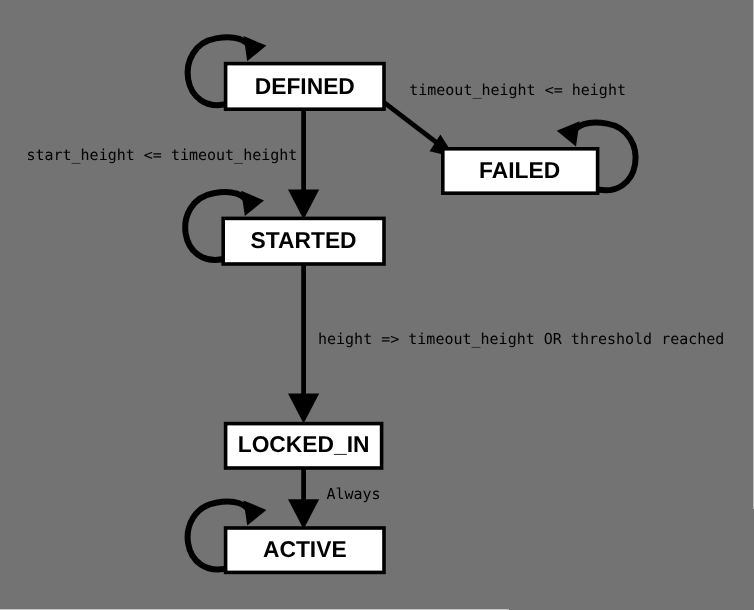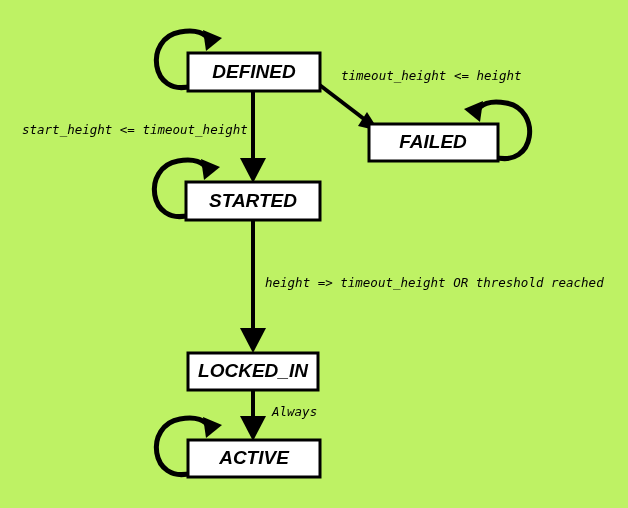--- a/index.html
+++ b/index.html
@@ -8,23 +8,22 @@
     padding: 0;
     background: #ffffff;
   }
   body {
     font-family: "Liberation Sans", sans-serif;
   }
   #diagram-root {
     position: relative;
     width: 628px;
     height: 508px;
-    background: #bef264;
+    background: #737373;
     overflow: hidden;
-    font-style: italic;
   }
   #diagram-svg {
     position: absolute;
     left: 0;
     top: 0;
     width: 628px;
     height: 508px;
     display: block;
   }
   .state-box-rect {

